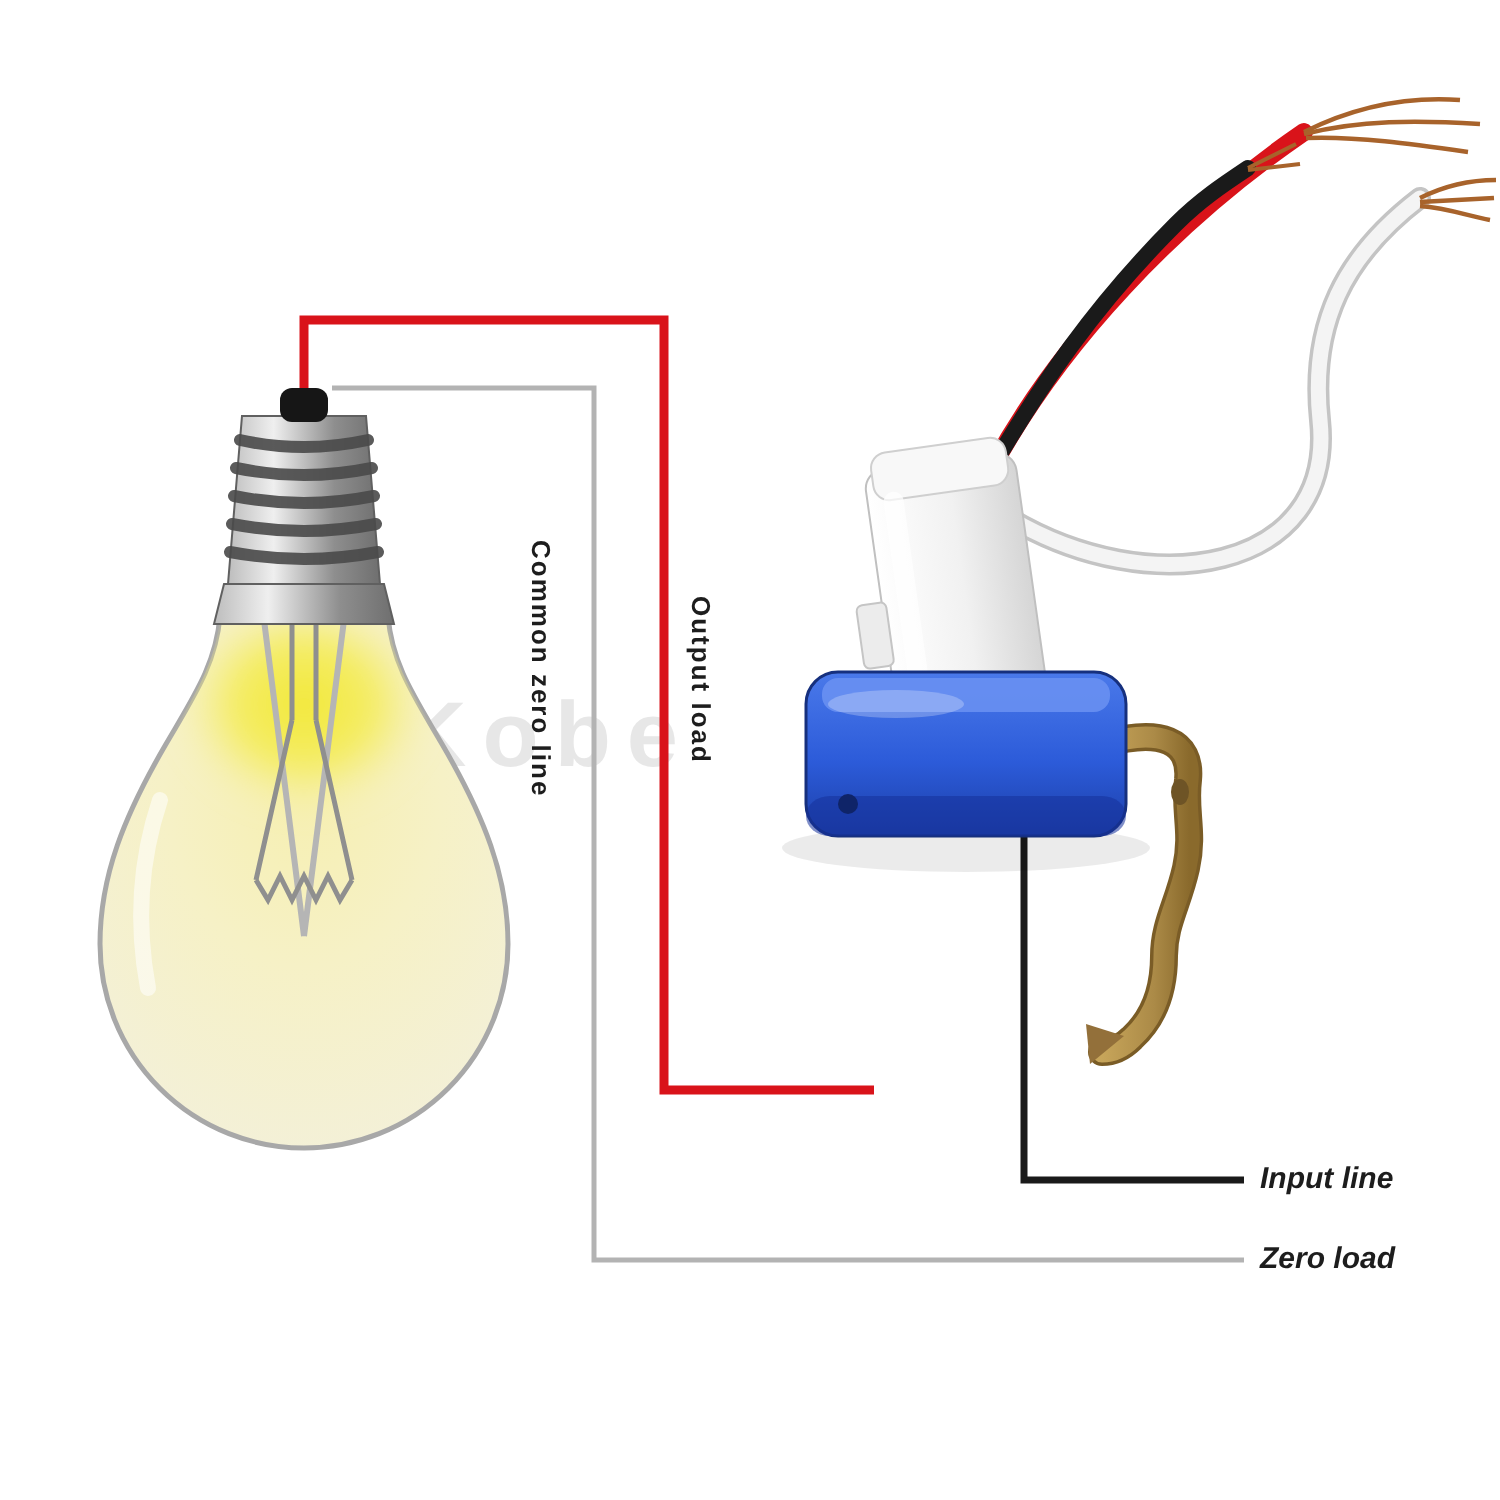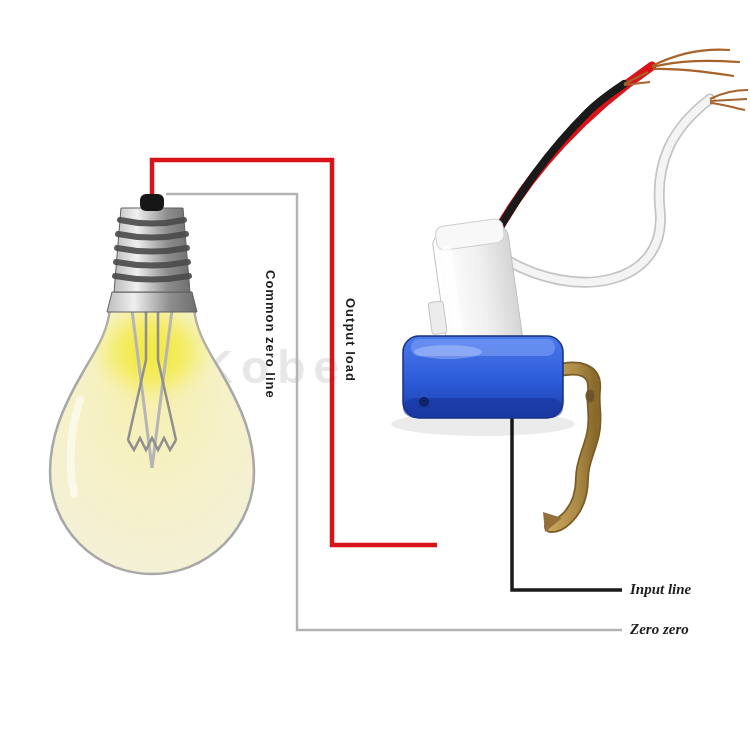--- a/index.html
+++ b/index.html
@@ -16,21 +16,21 @@
   .stroke-copper{ stroke:var(--copper,#a8632b); fill:none; }
   .stroke-white-wire      { stroke:var(--white-wire,#f4f4f4); fill:none; }
   .stroke-white-wire-edge { stroke:var(--white-wire-edge,#c4c4c4); fill:none; }
   .vlabel {
     position:absolute; writing-mode:vertical-rl;
     font-size:13px; font-weight:700; letter-spacing:1px;
     color:var(--label-color,#1d1d1d); white-space:nowrap;
   }
   .hlabel {
     position:absolute; font-style:italic; font-weight:700; font-size:15px;
-    color:var(--label-color,#1d1d1d); white-space:nowrap;font-family:Liberation Serif, serif;
+    color:var(--label-color,#1d1d1d); white-space:nowrap;
   }
   .watermark {
     position:absolute; left:200px; top:340px;
     font-size:46px; font-weight:700; letter-spacing:8px;
     color:var(--watermark-color,#8a8a8a); opacity:0.20;
     pointer-events:none;
   }
 </style>
 </head>
 <body>
@@ -155,14 +155,14 @@
         <rect x="403" y="398" width="160" height="20" rx="12" fill="#16329a" opacity="0.55"></rect>
         <ellipse cx="448" cy="352" rx="34" ry="7" fill="#ffffff" opacity="0.25"></ellipse>
         <circle cx="424" cy="402" r="5" fill="#0f2468"></circle>
       </g>
     </g>
   </svg>
 
   <div class="vlabel" style="left:263px; top:270px;">Common zero line</div>
   <div class="vlabel" style="left:343px; top:298px;">Output load</div>
   <div class="hlabel" style="left:630px; top:581px;">Input line</div>
-  <div class="hlabel" style="left:630px; top:621px;">Zero zero</div>
+  <div class="hlabel" style="left:630px; top:621px;">Zero load</div>
 </div>
 
 </body></html>

